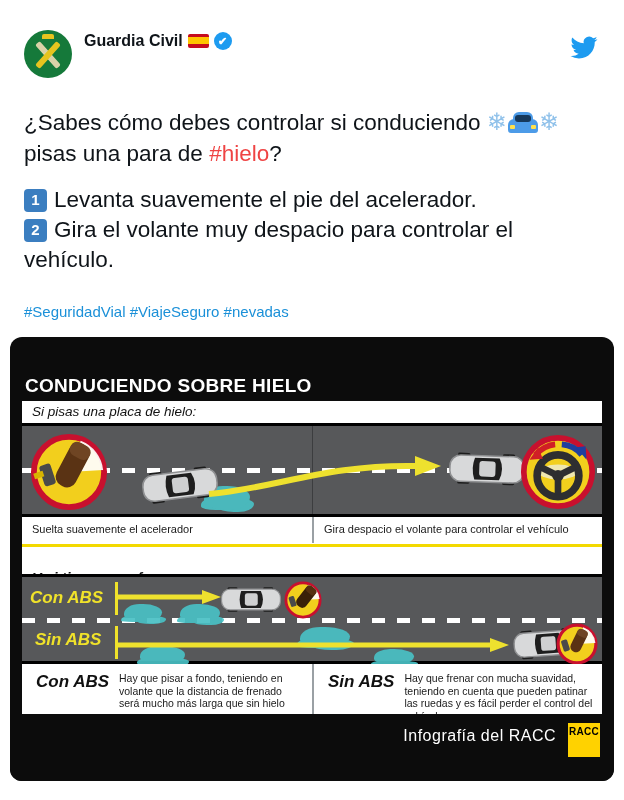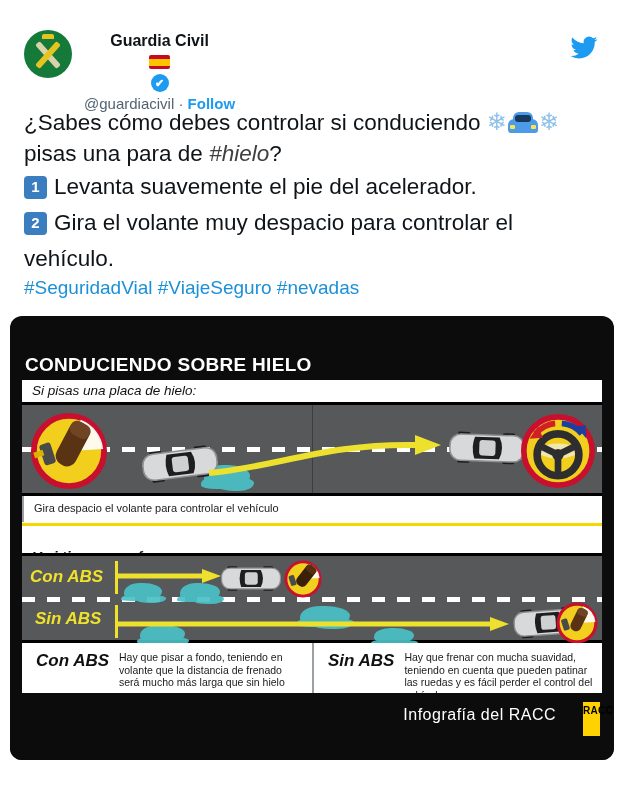--- a/index.html
+++ b/index.html
@@ -11,45 +11,45 @@
   .tweet { padding:30px 24px 0 24px; position:relative; }
 
   
   .header { display:flex; align-items:flex-start; position:relative; height:52px; }
   .avatar { width:48px; height:48px; border-radius:50%; background:#15793a; position:relative; overflow:hidden; flex:0 0 auto; cursor:pointer; }
   .av-bar1,.av-bar2 { position:absolute; left:21px; top:9px; width:6px; height:32px; background:#e6c41f; border-radius:2px; }
   .av-bar1 { transform:rotate(42deg); }
   .av-bar2 { transform:rotate(-42deg); background:#d9d2a8; }
   .av-crown { position:absolute; top:4px; left:18px; width:12px; height:5px; background:#e6c41f; border-radius:2px 2px 0 0; }
   .h-text { margin-left:12px; padding-top:2px; }
-  .name-row { display:flex; align-items:center; gap:5px;flex-direction:column; }
+  .name-row { display:flex; align-items:center; gap:5px; }
   .name { font-size:16px; font-weight:bold; color:#0f1419; cursor:pointer; }
   .flag { display:inline-block; width:21px; height:14px; border-radius:2px;
     background:linear-gradient(180deg,#c60b1e 0 25%,#ffc400 25% 75%,#c60b1e 75%); }
   .verified { display:inline-flex; width:18px; height:18px; border-radius:50%; background:#1d9bf0; color:#fff;
     font-size:11px; align-items:center; justify-content:center; font-weight:bold; }
   .handle-row { font-size:15px; color:#536471; margin-top:3px; }
   .follow { color:#1d9bf0; font-weight:bold; cursor:pointer; }
   .bird { position:absolute; right:0; top:4px; width:32px; height:27px; cursor:pointer; }
 
   
   .body-text { margin-top:24px; font-size:22.5px; line-height:31px; color:#0f1419; width:575px; }
-  a.link { color:#404040; text-decoration:none; cursor:pointer;font-style:italic; }
+  a.link { color:#ef4444; text-decoration:none; cursor:pointer; }
   .snow { color:#8fc1ea; font-size:24px; }
   .mini-car { position:relative; display:inline-block; width:30px; height:21px; vertical-align:-3px; margin:0 1px; }
   .mc-body { position:absolute; left:0; right:0; top:7px; bottom:0; background:#4c9be8; border-radius:6px 6px 3px 3px; }
   .mc-roof { position:absolute; top:0; left:5px; right:5px; height:11px; background:#4c9be8; border-radius:6px 6px 0 0; }
   .mc-glass { position:absolute; top:3px; left:7px; right:7px; height:7px; background:#16395c; border-radius:3px; }
   .mc-l1,.mc-l2 { position:absolute; bottom:4px; width:5px; height:4px; background:#ffe14d; border-radius:1px; }
   .mc-l1 { left:2px; } .mc-l2 { right:2px; }
 
-  .steps { font-size:22.5px; line-height:36px; width:575px; }
+  .steps { margin-top:16px; font-size:22.5px; line-height:30px; width:575px; }
   .keycap { display:inline-flex; width:23px; height:23px; background:#3b7ec0; color:#fff; border-radius:4px;
     font-size:15px; font-weight:bold; align-items:center; justify-content:center; vertical-align:2px; margin-right:7px; }
-  .hashtags { font-size:19px; color:#1b90d8; cursor:pointer; }
+  .hashtags { margin-top:28px; font-size:15px; color:#1b90d8; cursor:pointer; }
 
   
   .infographic { position:relative; width:604px; height:444px; background:#0c0c0c; border-radius:12px;
     margin:17px 0 0 -14px; overflow:hidden; cursor:pointer; }
   .ig-title { position:absolute; left:15px; top:38px; color:#fff; font-size:19px; font-weight:bold; letter-spacing:.3px;text-align:center; }
   .ig-strip { position:absolute; left:12px; width:580px; background:#fff; }
   .ig-sub1 { top:64px; height:22px; font-size:13.5px; font-weight:normal; font-style:italic; color:#111;
     line-height:22px; padding-left:10px; }
   .road { position:absolute; left:12px; width:580px; background:#57585a; border-top:3px solid #000; border-bottom:3px solid #000; }
   .road1 { top:86px; height:94px; }
@@ -73,44 +73,39 @@
   .ig-sub2 { font-size:14.5px; font-weight:bold; font-style:italic; color:#111; padding:23px 0 0 10px; }
 
   .ig-cap2 { top:327px; height:50px; display:flex; }
   .cap2-cell { width:50%; display:flex; padding:6px 8px 0 8px; }
   .cap2-cell.right { border-left:2px solid #9aa0a4; }
   .cap2-label { font-size:17px; font-weight:bold; font-style:italic; color:#111; flex:0 0 auto; margin:2px 10px 0 6px; }
   .cap2-text { font-size:10.5px; line-height:12.5px; color:#1a1a1a; padding-top:2px; }
 
   .ig-footer { position:absolute; left:0; right:0; top:377px; bottom:0; background:#0c0c0c; }
   .credit { position:absolute; right:58px; top:13px; color:#fff; font-size:16px; letter-spacing:.5px; }
-  .racc-logo { position:absolute; right:14px; top:9px; width:17px; height:34px; background:#ffd200;
+  .racc-logo { position:absolute; right:14px; top:9px; width:32px; height:34px; background:#ffd200;
     text-align:center; font-size:10px; font-weight:bold; color:#000; padding-top:3px; letter-spacing:.3px; }
 </style>
 </head>
 <body>
 
 <div class="tweet">
 
   <div class="header">
     <div class="avatar">
       <span class="av-crown"></span>
       <span class="av-bar2"></span>
       <span class="av-bar1"></span>
     </div>
     <div class="h-text">
       <div class="name-row">
         <span class="name">Guardia Civil</span>
         <span class="flag"></span>
         <span class="verified">✔</span>
-      </div>
-      <div class="handle-row">
-        <span>@guardiacivil</span>
-        <span>·</span>
-        <span class="follow">Follow</span>
       </div>
     </div>
     <svg class="bird" viewBox="0 0 24 24">
       <path fill="#1d9bf0" d="M23.953 4.57a10 10 0 01-2.825.775 4.958 4.958 0 002.163-2.723c-.951.555-2.005.959-3.127 1.184a4.92 4.92 0 00-8.384 4.482C7.69 8.095 4.067 6.13 1.64 3.162a4.822 4.822 0 00-.666 2.475c0 1.71.87 3.213 2.188 4.096a4.904 4.904 0 01-2.228-.616v.06a4.923 4.923 0 003.946 4.827 4.996 4.996 0 01-2.212.085 4.936 4.936 0 004.604 3.417 9.867 9.867 0 01-6.102 2.105c-.39 0-.779-.023-1.17-.067a13.995 13.995 0 007.557 2.209c9.053 0 13.998-7.496 13.998-13.985 0-.21 0-.42-.015-.63A9.935 9.935 0 0024 4.59z"></path>
     </svg>
   </div>
 
   <div class="body-text">
     <span>¿Sabes cómo debes controlar si conduciendo</span>
     <span class="snow">❄</span><span class="mini-car"><span class="mc-roof"></span><span class="mc-body"></span><span class="mc-glass"></span><span class="mc-l1"></span><span class="mc-l2"></span></span><span class="snow">❄</span>
@@ -186,20 +181,21 @@
         <line x1="40" y1="44" x2="58" y2="35" stroke="#2e2e30" stroke-width="7"></line>
         <path d="M16 22 Q26 12 37 11" stroke="#d11f26" stroke-width="6" fill="none"></path>
         <polygon points="10,27 19,14 24,26" fill="#d11f26"></polygon>
         <path d="M44 11 Q57 12 65 22" stroke="#1f3f9e" stroke-width="6" fill="none"></path>
         <polygon points="70,27 59,14 69,13" fill="#1f3f9e"></polygon>
       </svg>
     </div>
 
     <div class="ig-strip ig-mid">
       <div class="cap-row">
+        <div class="cap-cell">Suelta suavemente el acelerador</div>
         <div class="cap-cell right">Gira despacio el volante para controlar el vehículo</div>
       </div>
       <div class="yline"></div>
       <div class="ig-sub2">Y si tienes que frenar...</div>
     </div>
 
     <div class="road road2">
       <div class="dashes" style="top:41px;"></div>
 
       <div class="abs-label" style="left:8px;top:11px;">Con ABS</div>

